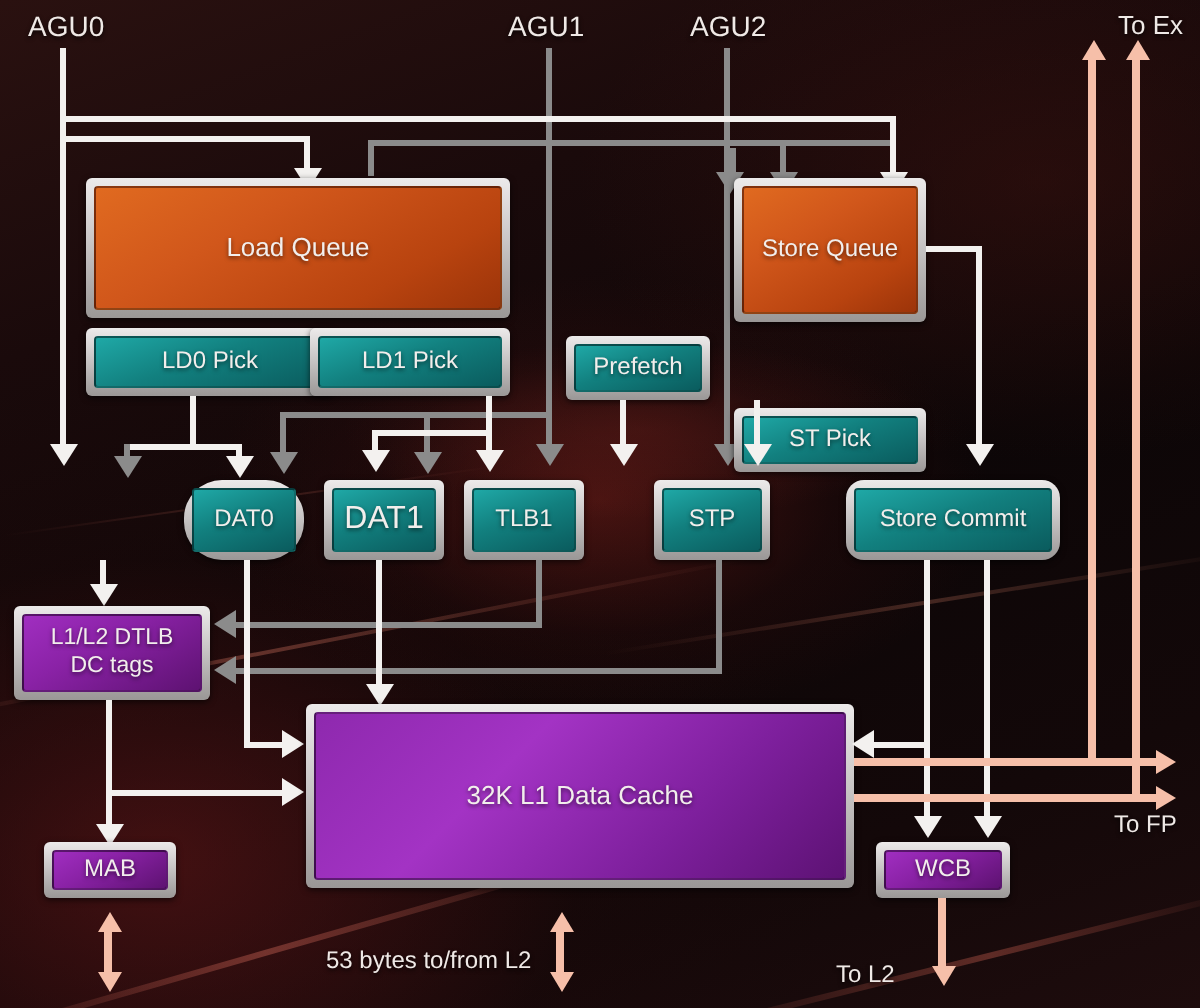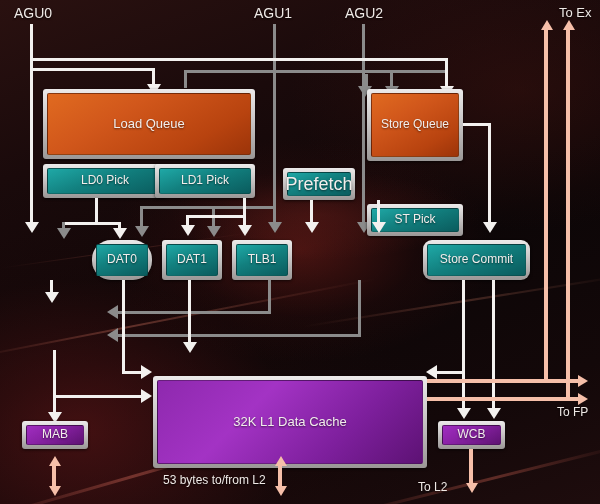--- a/index.html
+++ b/index.html
@@ -118,21 +118,21 @@
   <div class="ln w" style="left:488px;top:123px;width:3px;height:100px;"></div>
   <div class="ar ar-d-w" style="left:483px;top:222px;"></div>
 
   <div class="box teal" style="left:43px;top:164px;width:124px;height:34px;">
     <div class="inner" style="font-size:12px;">LD0 Pick</div>
   </div>
   <div class="box teal" style="left:155px;top:164px;width:100px;height:34px;">
     <div class="inner" style="font-size:12px;">LD1 Pick</div>
   </div>
   <div class="box teal" style="left:283px;top:168px;width:72px;height:32px;">
-    <div class="inner" style="font-size:18px;">Prefetch</div>
+    <div class="inner" style="font-size:12px;">Prefetch</div>
   </div>
   <div class="box teal" style="left:367px;top:168px;width:96px;height:32px;margin-top:36px;">
     <div class="inner" style="font-size:12px;">ST Pick</div>
   </div>
 
   <div class="ln w" style="left:95px;top:198px;width:3px;height:26px;"></div>
   <div class="ln w" style="left:62px;top:222px;width:58px;height:3px;"></div>
   <div class="ln w" style="left:118px;top:222px;width:3px;height:8px;"></div>
   <div class="ar ar-d-w" style="left:113px;top:228px;"></div>
   <div class="ln g" style="left:62px;top:222px;width:3px;height:8px;"></div>
@@ -154,54 +154,63 @@
   <div class="ln w" style="left:310px;top:200px;width:3px;height:24px;"></div>
   <div class="ar ar-d-w" style="left:305px;top:222px;"></div>
 
   <div class="ln w" style="left:377px;top:200px;width:3px;height:24px;"></div>
   <div class="ar ar-d-w" style="left:372px;top:222px;"></div>
 
   <div class="box teal" style="left:92px;top:240px;width:60px;height:40px;border-radius:19px;">
     <div class="inner" style="font-size:12px;">DAT0</div>
   </div>
   <div class="box teal" style="left:162px;top:240px;width:60px;height:40px;">
-    <div class="inner" style="font-size:12px;">DAT1</div>
+    <div class="inner" style="font-size:16px;">DAT1</div>
   </div>
   <div class="box teal" style="left:232px;top:240px;width:60px;height:40px;">
     <div class="inner" style="font-size:12px;">TLB1</div>
+  </div>
+  <div class="box teal" style="left:327px;top:240px;width:58px;height:40px;">
+    <div class="inner" style="font-size:12px;">STP</div>
   </div>
   <div class="box teal" style="left:423px;top:240px;width:107px;height:40px;border-radius:9px;">
     <div class="inner" style="font-size:12px;">Store Commit</div>
   </div>
 
   <div class="ln w" style="left:50px;top:280px;width:3px;height:14px;"></div>
   <div class="ar ar-d-w" style="left:45px;top:292px;"></div>
 
   <div class="ln g" style="left:268px;top:280px;width:3px;height:33px;"></div>
   <div class="ln g" style="left:118px;top:311px;width:153px;height:3px;"></div>
   <div class="ar ar-l-g" style="left:107px;top:305px;"></div>
 
   <div class="ln g" style="left:358px;top:280px;width:3px;height:56px;"></div>
   <div class="ln g" style="left:118px;top:334px;width:243px;height:3px;"></div>
   <div class="ar ar-l-g" style="left:107px;top:328px;"></div>
 
+  <div class="box purple" style="left:7px;top:303px;width:98px;height:47px;">
+    <div class="inner" style="font-size:11.5px;flex-direction:column;">
+      <span>L1/L2 DTLB</span>
+      <span>DC tags</span>
+    </div>
+  </div>
 
   <div class="ln w" style="left:53px;top:350px;width:3px;height:68px;"></div>
   <div class="ar ar-d-w" style="left:48px;top:412px;"></div>
   <div class="ln w" style="left:53px;top:395px;width:90px;height:3px;"></div>
   <div class="ar ar-r-w" style="left:141px;top:389px;"></div>
 
   <div class="ln w" style="left:122px;top:280px;width:3px;height:94px;"></div>
   <div class="ln w" style="left:122px;top:371px;width:21px;height:3px;"></div>
   <div class="ar ar-r-w" style="left:141px;top:365px;"></div>
 
   <div class="ln w" style="left:188px;top:280px;width:3px;height:64px;"></div>
   <div class="ar ar-d-w" style="left:183px;top:342px;"></div>
 
-  <div class="box purple dc" style="left:153px;top:352px;width:274px;height:92px;margin-top:24px;">
+  <div class="box purple dc" style="left:153px;top:352px;width:274px;height:92px;">
     <div class="inner" style="font-size:13px;">32K L1 Data Cache</div>
   </div>
 
   <div class="box purple" style="left:22px;top:421px;width:66px;height:28px;">
     <div class="inner" style="font-size:12px;">MAB</div>
   </div>
 
   <div class="ar ar-u-p" style="left:49px;top:456px;"></div>
   <div class="ln p" style="left:52px;top:464px;width:4px;height:24px;"></div>
   <div class="ar ar-d-p" style="left:49px;top:486px;"></div>

